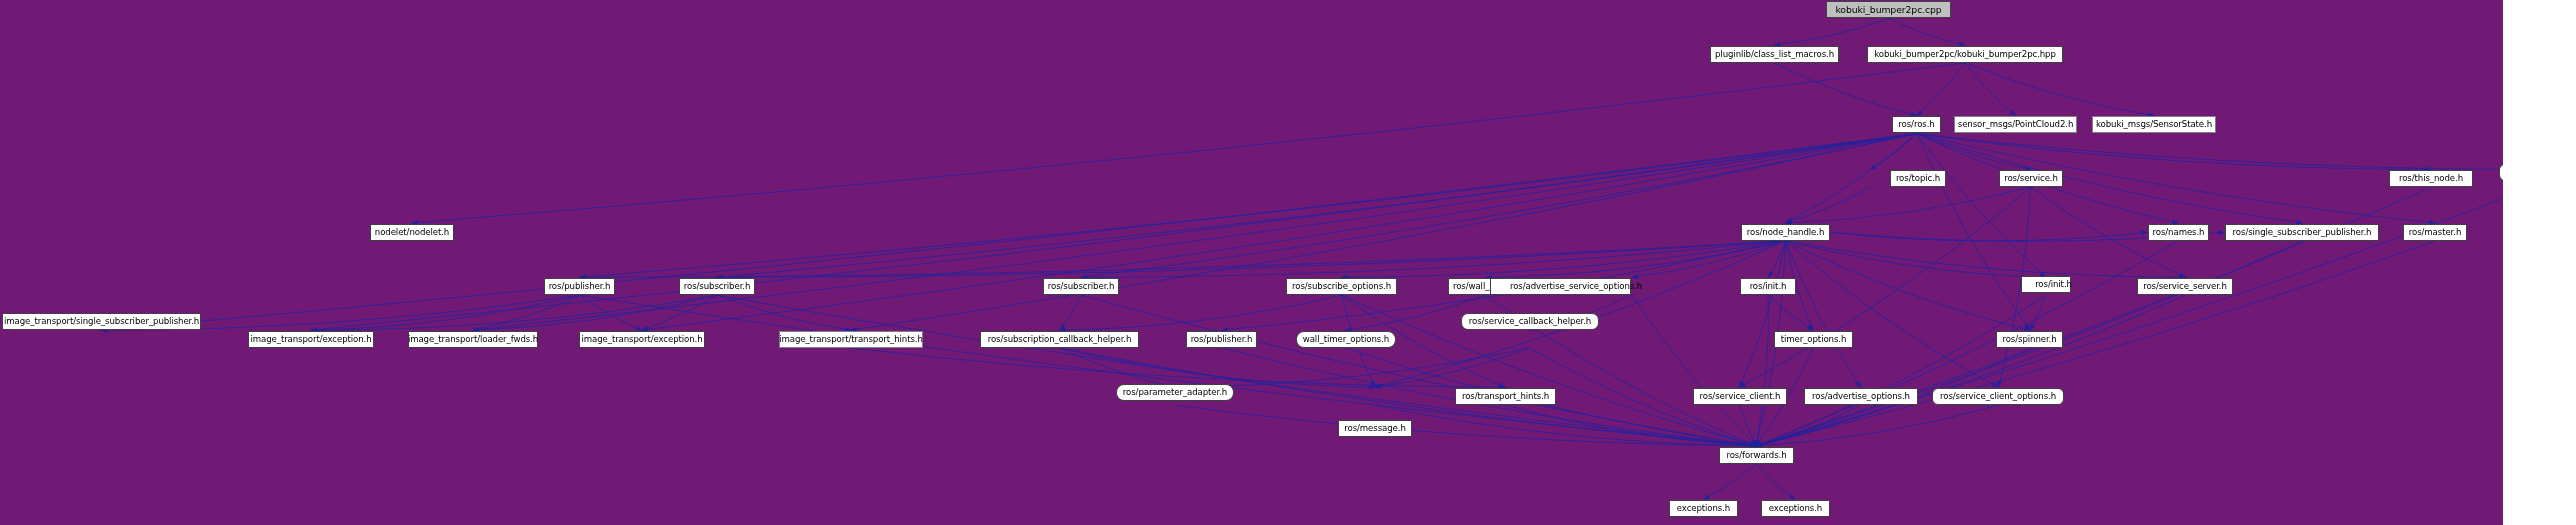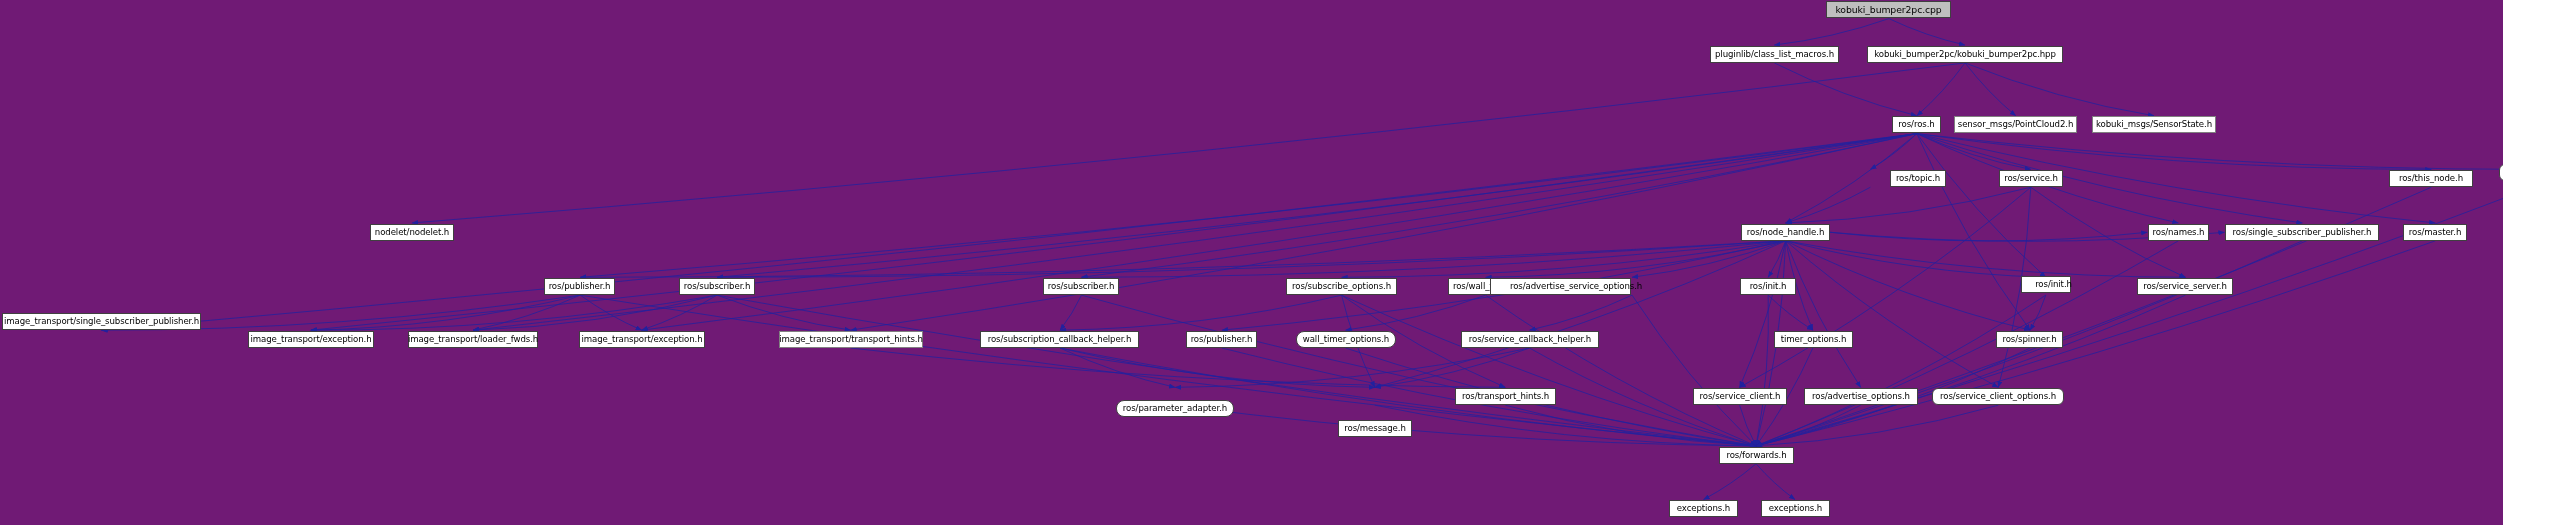--- a/index.html
+++ b/index.html
@@ -179,24 +179,24 @@
       <div class="node strong" style="left: 2021px; top: 276px; width: 50px; padding-left: 20px;">ros/init.h</div>
       <div class="node strong" style="left: 2137px; top: 278px; width: 96px;">ros/service_server.h</div>
       <div class="node strong" style="left: 2.1px; top: 313px; width: 199px;">image_transport/single_subscriber_publisher.h</div>
       <div class="node strong" style="left: 248px; top: 331px; width: 126px;">image_transport/exception.h</div>
       <div class="node strong" style="left: 408px; top: 331px; width: 130px;">image_transport/loader_fwds.h</div>
       <div class="node strong" style="left: 579px; top: 331px; width: 126px;">image_transport/exception.h</div>
       <div class="node" style="left: 779px; top: 331px; width: 144px;">image_transport/transport_hints.h</div>
       <div class="node strong" style="left: 980px; top: 331px; width: 159px;">ros/subscription_callback_helper.h</div>
       <div class="node strong" style="left: 1186px; top: 331px; width: 71px;">ros/publisher.h</div>
       <div class="node strong" style="left: 1296px; top: 331px; width: 100px; border-radius: 8px;">wall_timer_options.h</div>
-      <div class="node strong" style="left: 1461px; top: 331px; width: 138px;">ros/service_callback_helper.h</div>
+      <div class="node strong" style="left: 1461px; top: 313px; width: 138px; border-radius: 7px;">ros/service_callback_helper.h</div>
       <div class="node strong" style="left: 1774px; top: 331px; width: 79px;">timer_options.h</div>
       <div class="node strong" style="left: 1996px; top: 331px; width: 67px;">ros/spinner.h</div>
-      <div class="node strong" style="left: 1116px; top: 400px; width: 118px; border-radius: 8px;">ros/parameter_adapter.h</div>
+      <div class="node strong" style="left: 1116px; top: 384px; width: 118px; border-radius: 8px;">ros/parameter_adapter.h</div>
       <div class="node strong" style="left: 1338px; top: 388px; width: 74px; margin-top: 32px;">ros/message.h</div>
       <div class="node strong" style="left: 1455px; top: 388px; width: 101px;">ros/transport_hints.h</div>
       <div class="node strong" style="left: 1693px; top: 388px; width: 94px;">ros/service_client.h</div>
       <div class="node strong" style="left: 1804px; top: 388px; width: 114px;">ros/advertise_options.h</div>
       <div class="node strong" style="left: 1932px; top: 388px; width: 132px; border-radius: 6px;">ros/service_client_options.h</div>
       <div class="node strong" style="left: 1719px; top: 447px; width: 75px;">ros/forwards.h</div>
       <div class="node strong" style="left: 1669px; top: 500px; width: 69px;">exceptions.h</div>
       <div class="node strong" style="left: 1761px; top: 500px; width: 69px;">exceptions.h</div>
     </div>
 </div>

